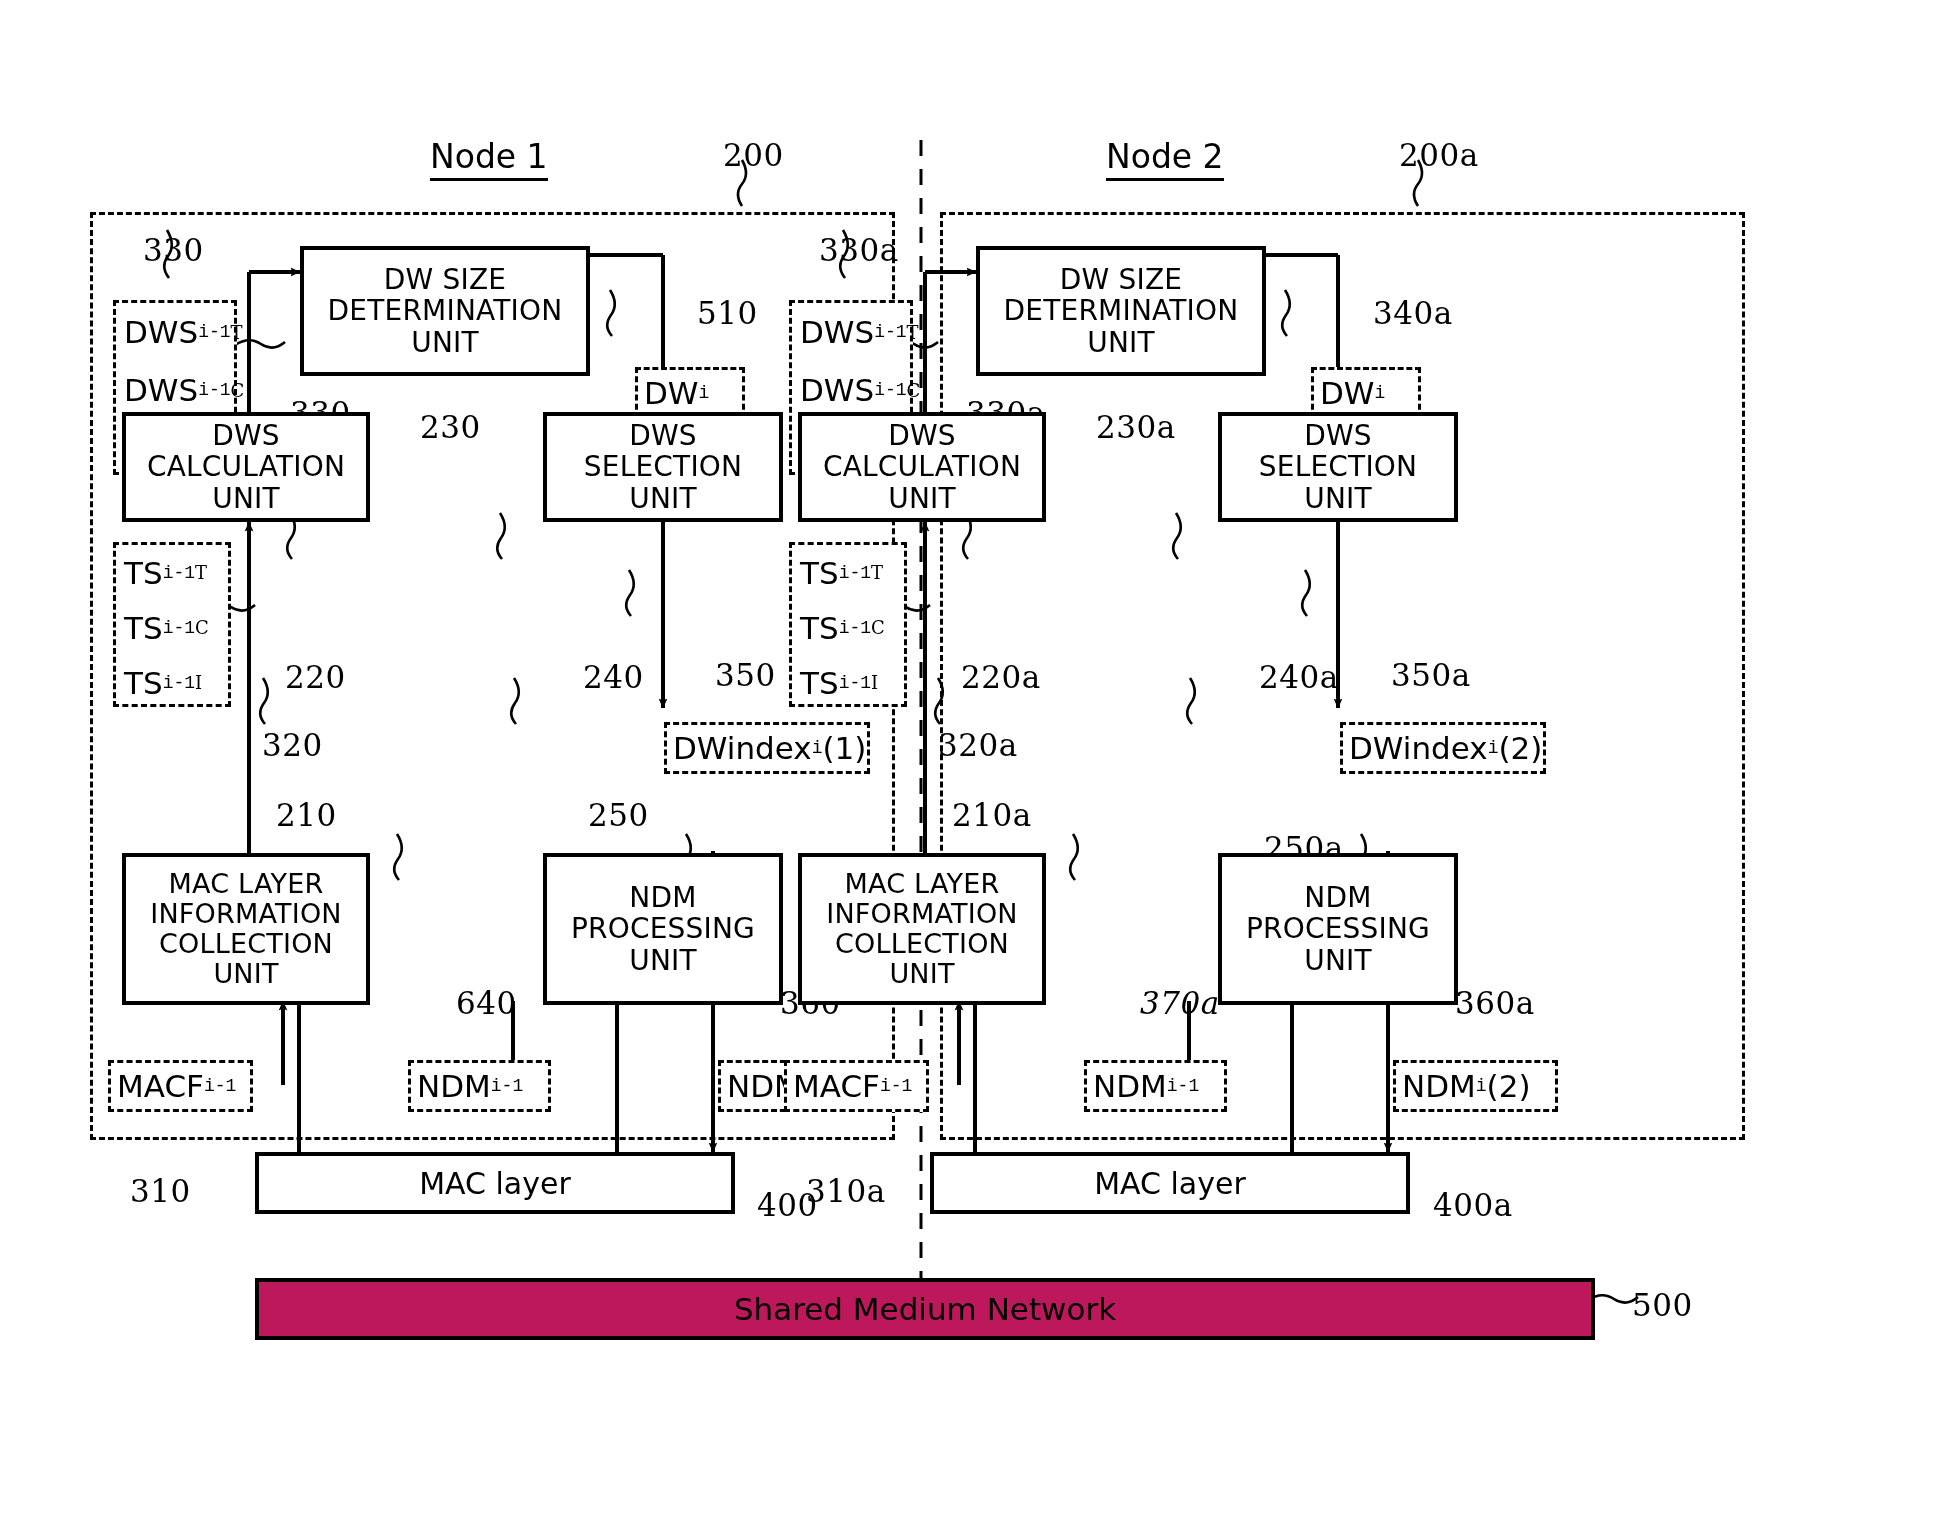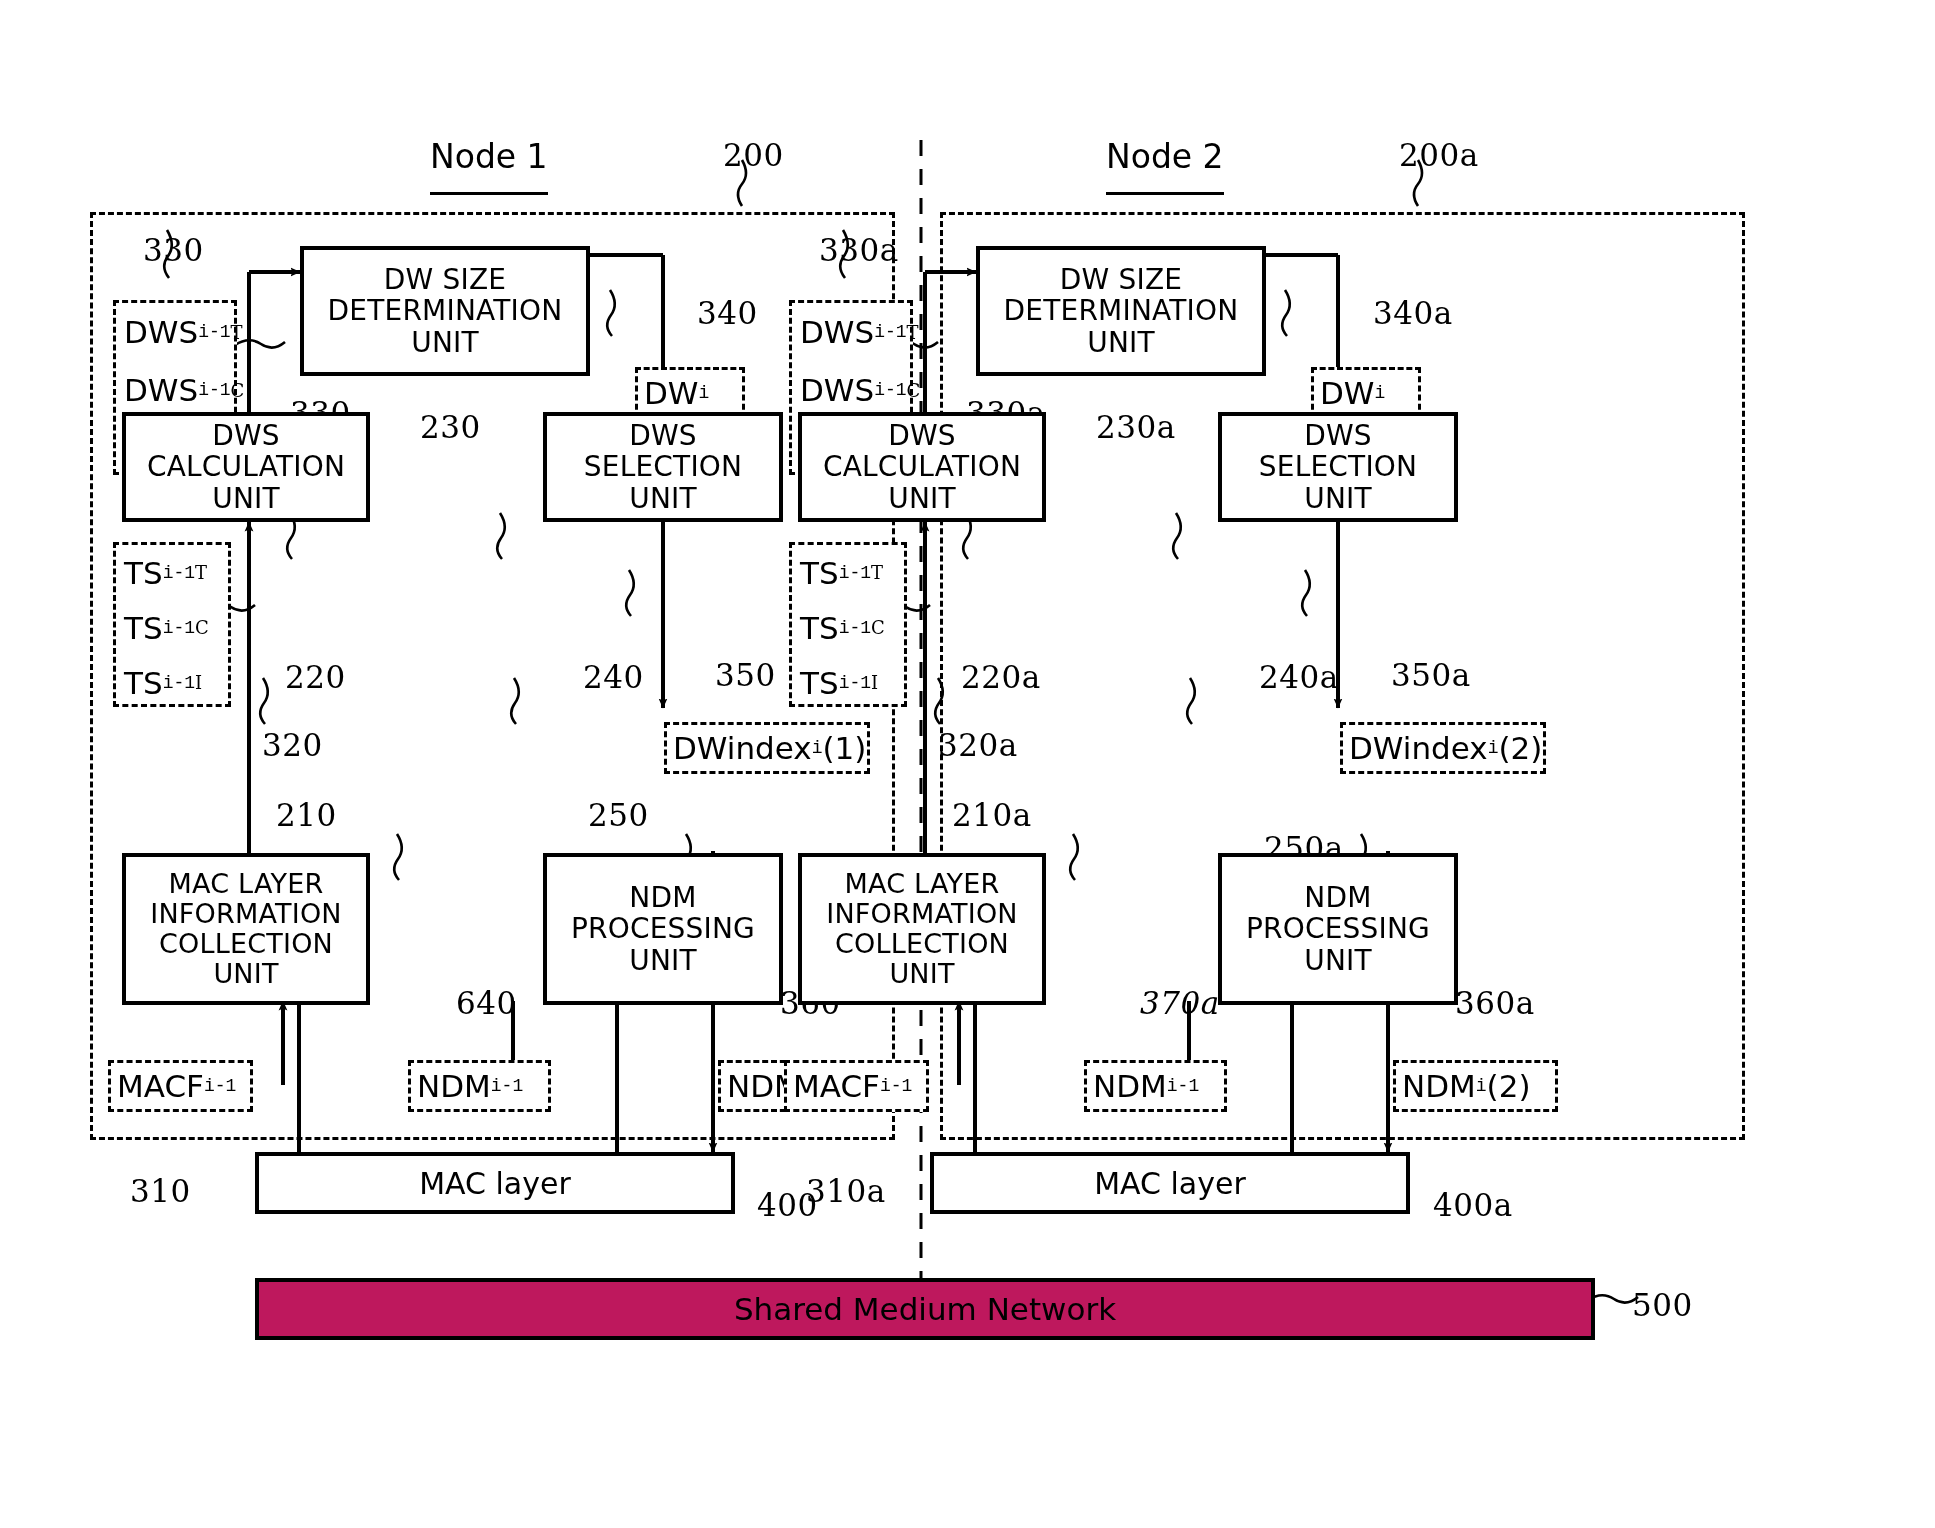--- a/index.html
+++ b/index.html
@@ -26,21 +26,21 @@
     font-size: 31px;
     line-height: 1;
     white-space: nowrap;
     letter-spacing: 0.5px;
   }
   .node-title {
     font-family: "DejaVu Sans", sans-serif;
     font-size: 33px;
     white-space: nowrap;
     border-bottom: 3px solid #000;
-    padding-bottom: 17px;
+    padding-bottom: 3px;
     line-height: 1.05;
   }
 
   
   .node-box {
     border: 3px dashed #000000;
     box-sizing: border-box;
   }
 
   
@@ -211,21 +211,21 @@
   </svg>
 
   <div class="abs node-title" style="left:430px; top:140px;">Node 1</div>
   <div class="abs ref" style="left:723px; top:140px;">200</div>
 
   <div class="abs node-box" style="left:90px; top:212px; width:805px; height:928px;"></div>
 
   <div class="abs ref" style="left:143px; top:235px;">330</div>
   <div class="abs ref" style="left:290px; top:398px;">330</div>
   <div class="abs ref" style="left:420px; top:412px;">230</div>
-  <div class="abs ref" style="left:697px; top:298px;">340</div>
+  <div class="abs ref" style="left:697px; top:298px;">510</div>
   <div class="abs ref" style="left:285px; top:662px;">220</div>
   <div class="abs ref" style="left:262px; top:730px;">320</div>
   <div class="abs ref" style="left:276px; top:800px;">210</div>
   <div class="abs ref" style="left:583px; top:662px;">240</div>
   <div class="abs ref" style="left:715px; top:660px;">350</div>
   <div class="abs ref" style="left:588px; top:800px;">250</div>
   <div class="abs ref" style="left:456px; top:988px;">640</div>
   <div class="abs ref" style="left:780px; top:988px;">360</div>
   <div class="abs ref" style="left:130px; top:1176px;">310</div>
   <div class="abs ref" style="left:757px; top:1190px;">400</div>

